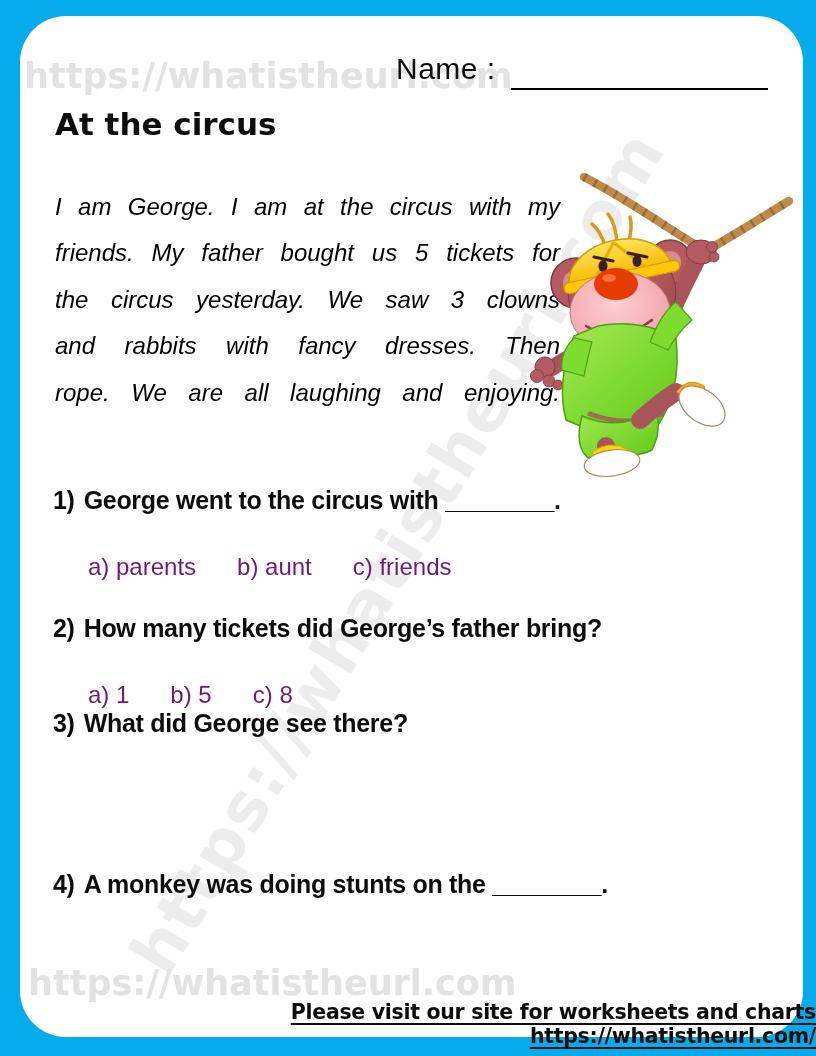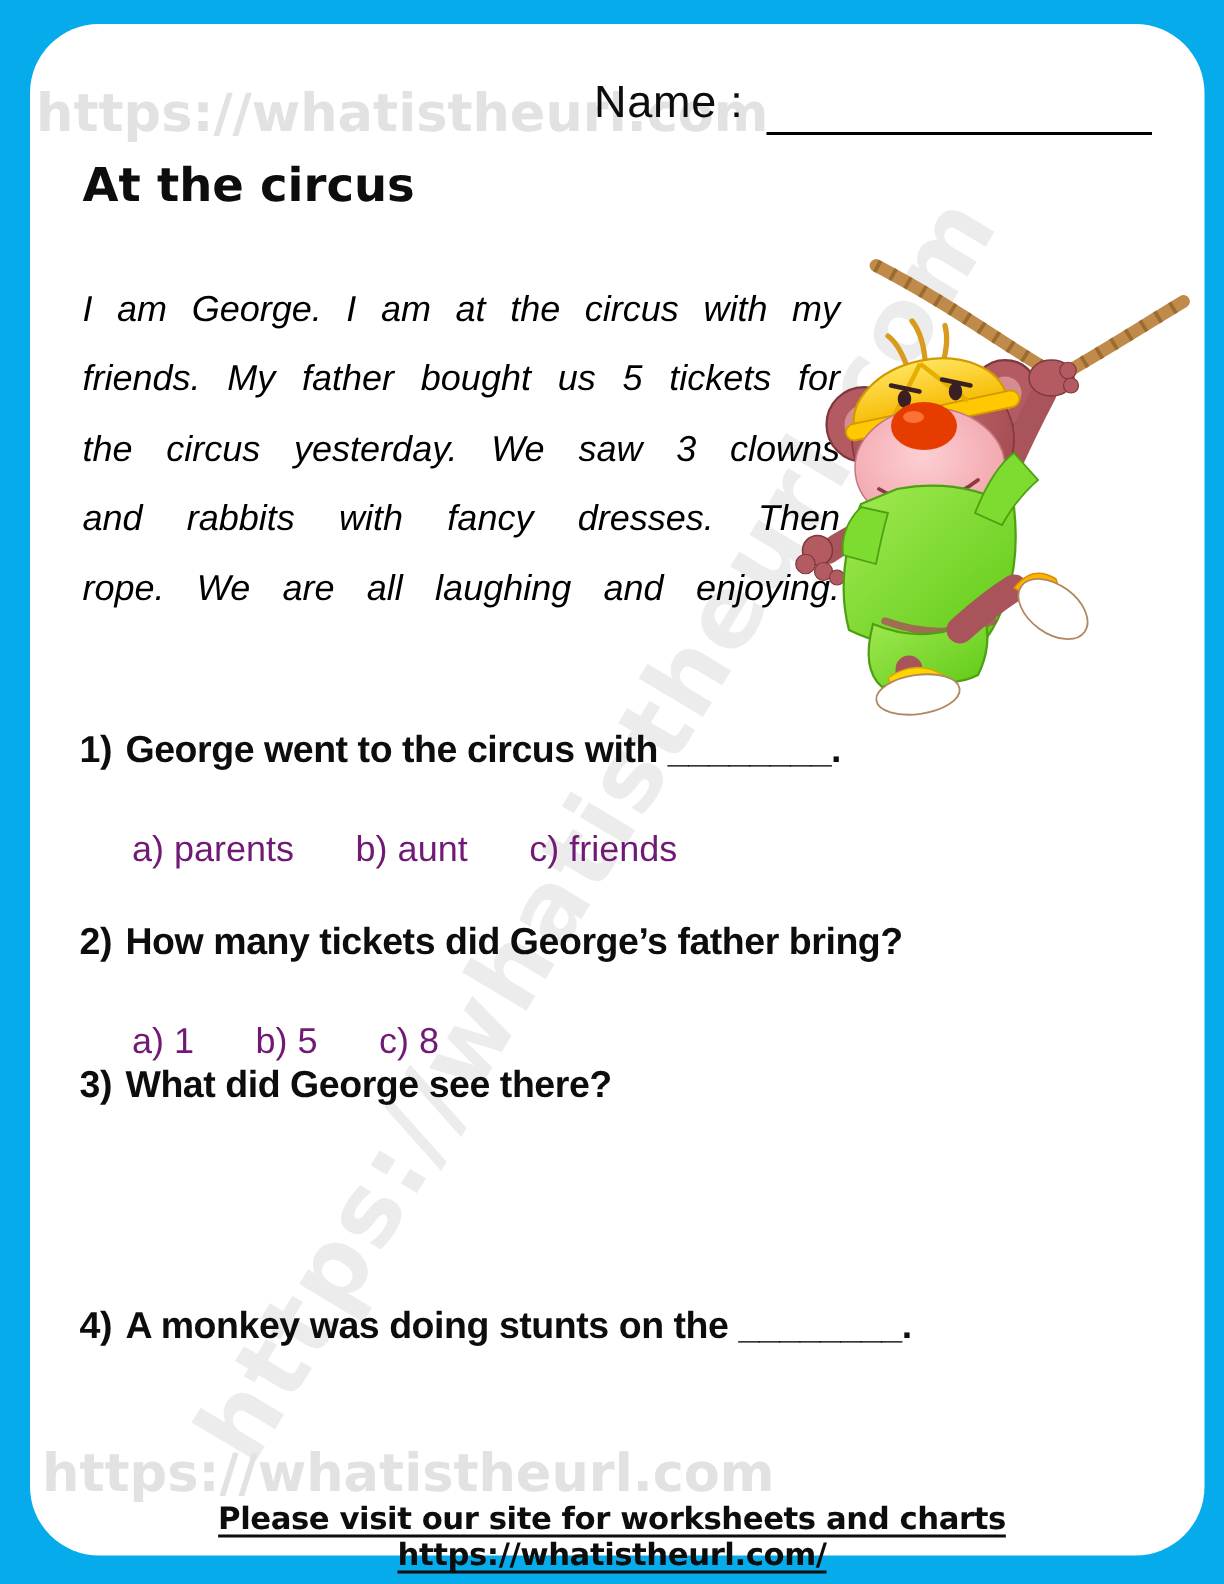--- a/index.html
+++ b/index.html
@@ -55,21 +55,21 @@
   }
   .q1{top:486px;} .q2{top:614px;} .q3{top:709px;} .q4{top:870px;}
   .question .qnum{margin-right:9px;}
   .options{
     position:absolute;left:88px;z-index:2;font-size:24px;white-space:nowrap;
     color:#701a75;
   }
   .o1{top:553px;} .o2{top:681px;} .o3{top:809px;} .o4{top:937px;}
   .options .opt{margin-right:41px;}
   .footer{
-    position:absolute;left:0;top:1000px;width:100%;text-align:center;z-index:2;
+    position:absolute;left:0;top:1000px;width:100%;text-align:right;z-index:2;
     font-size:20.5px;font-weight:bold;letter-spacing:-0.3px;
     font-family:"DejaVu Sans", sans-serif;
     text-decoration:underline;text-underline-offset:4px;
   }
 </style>
 </head>
 <body>
 
 <div class="page">
   <div class="card"></div>

